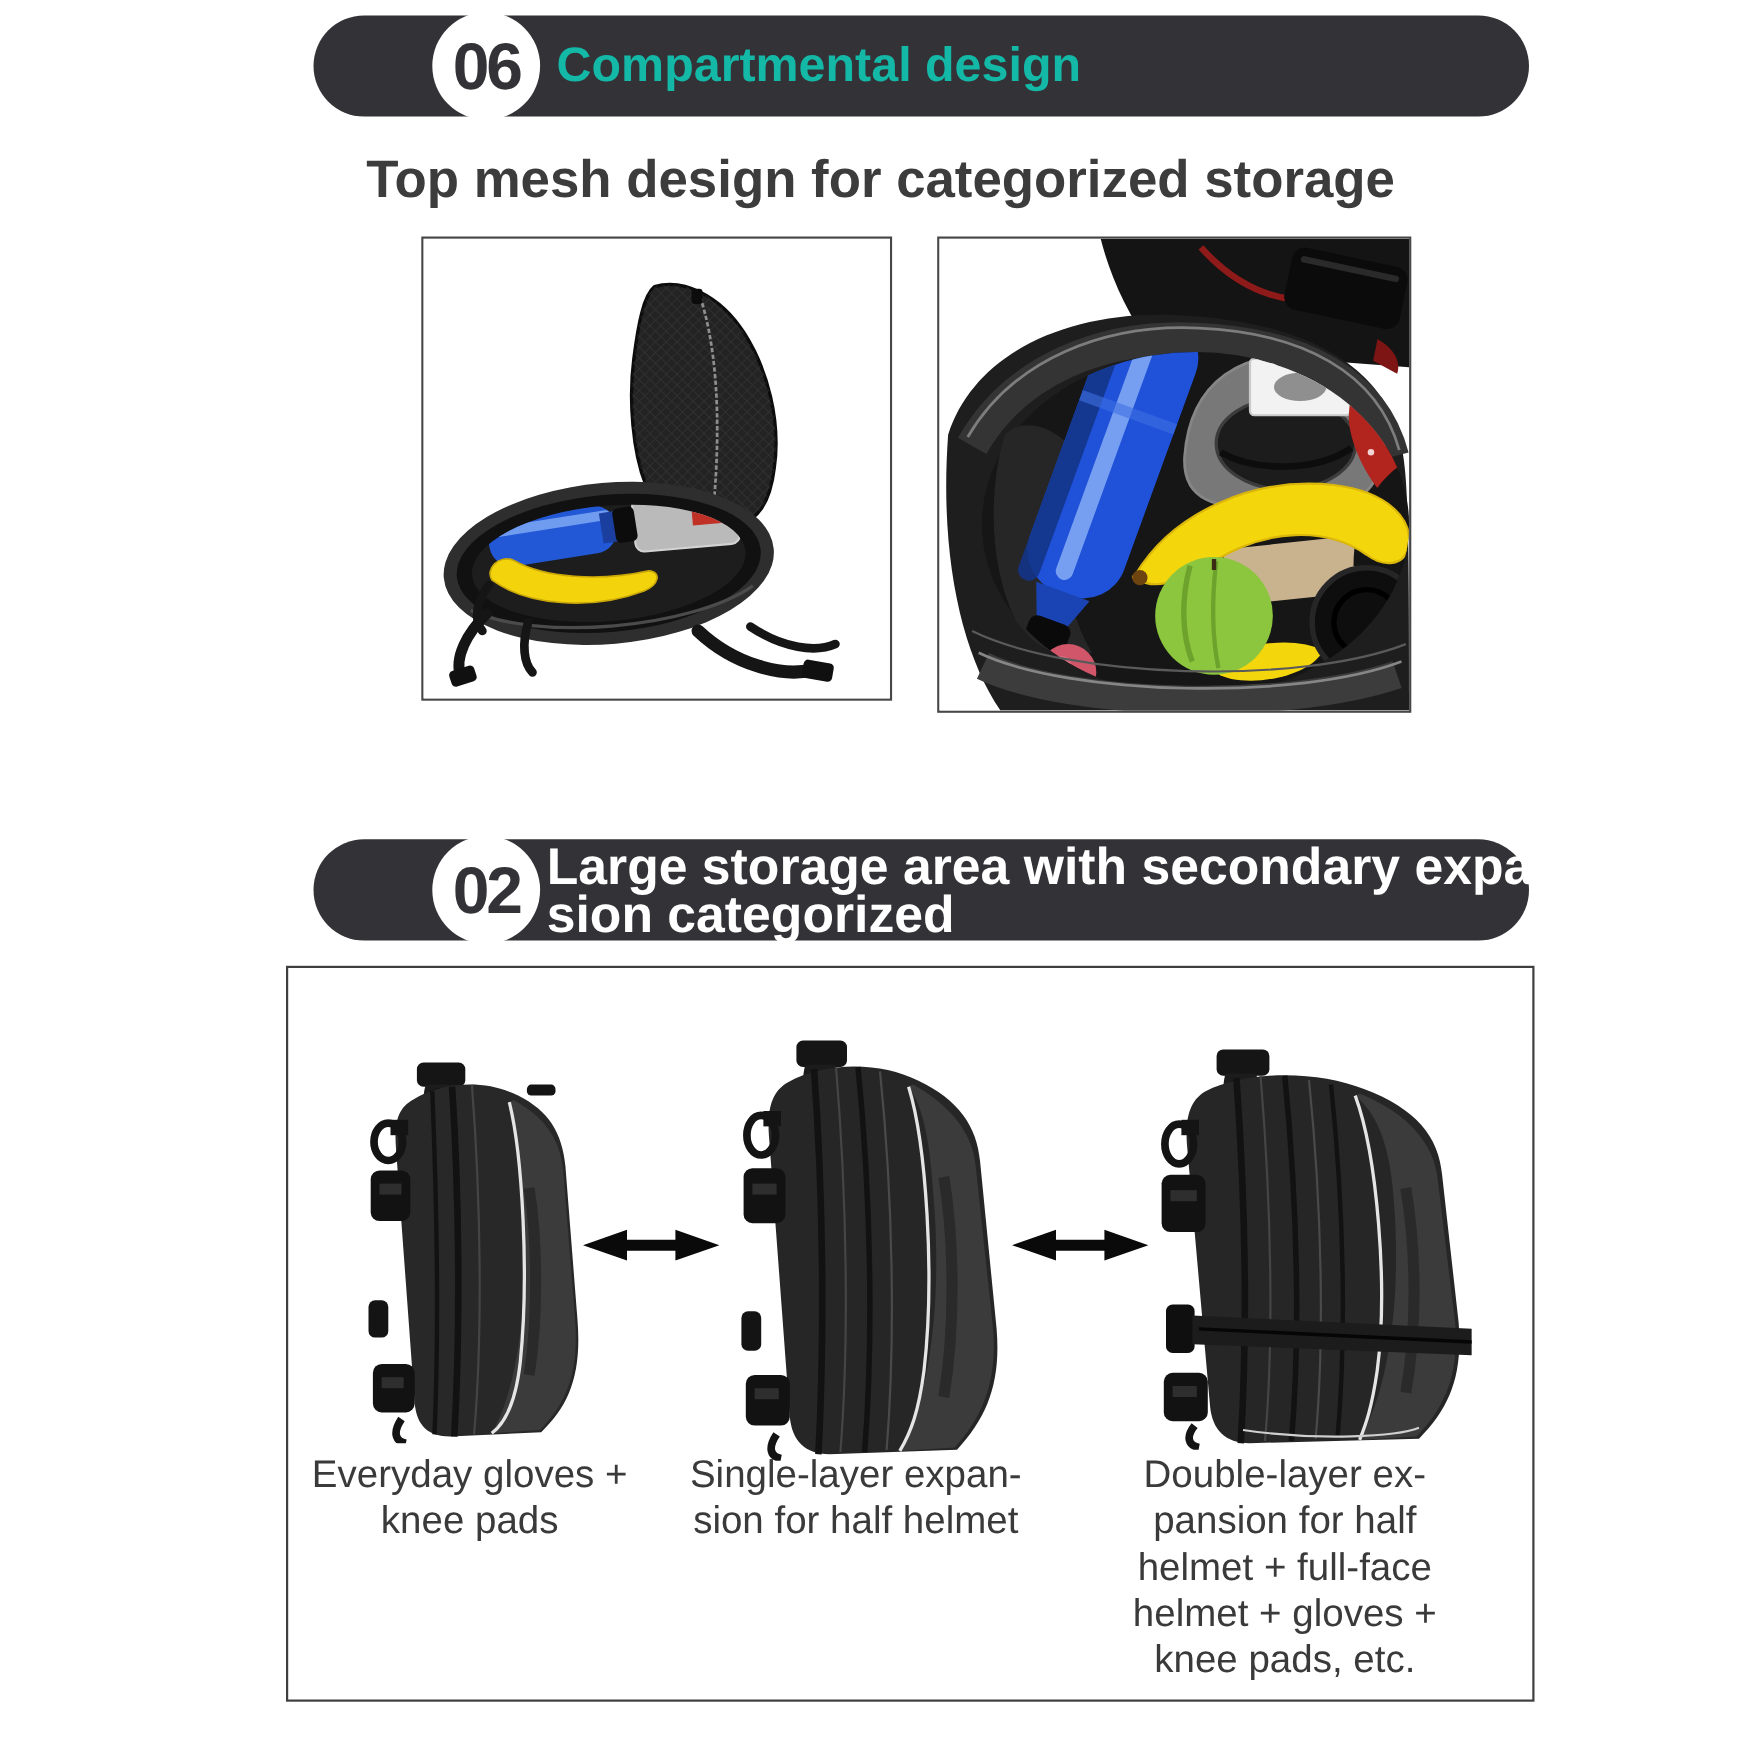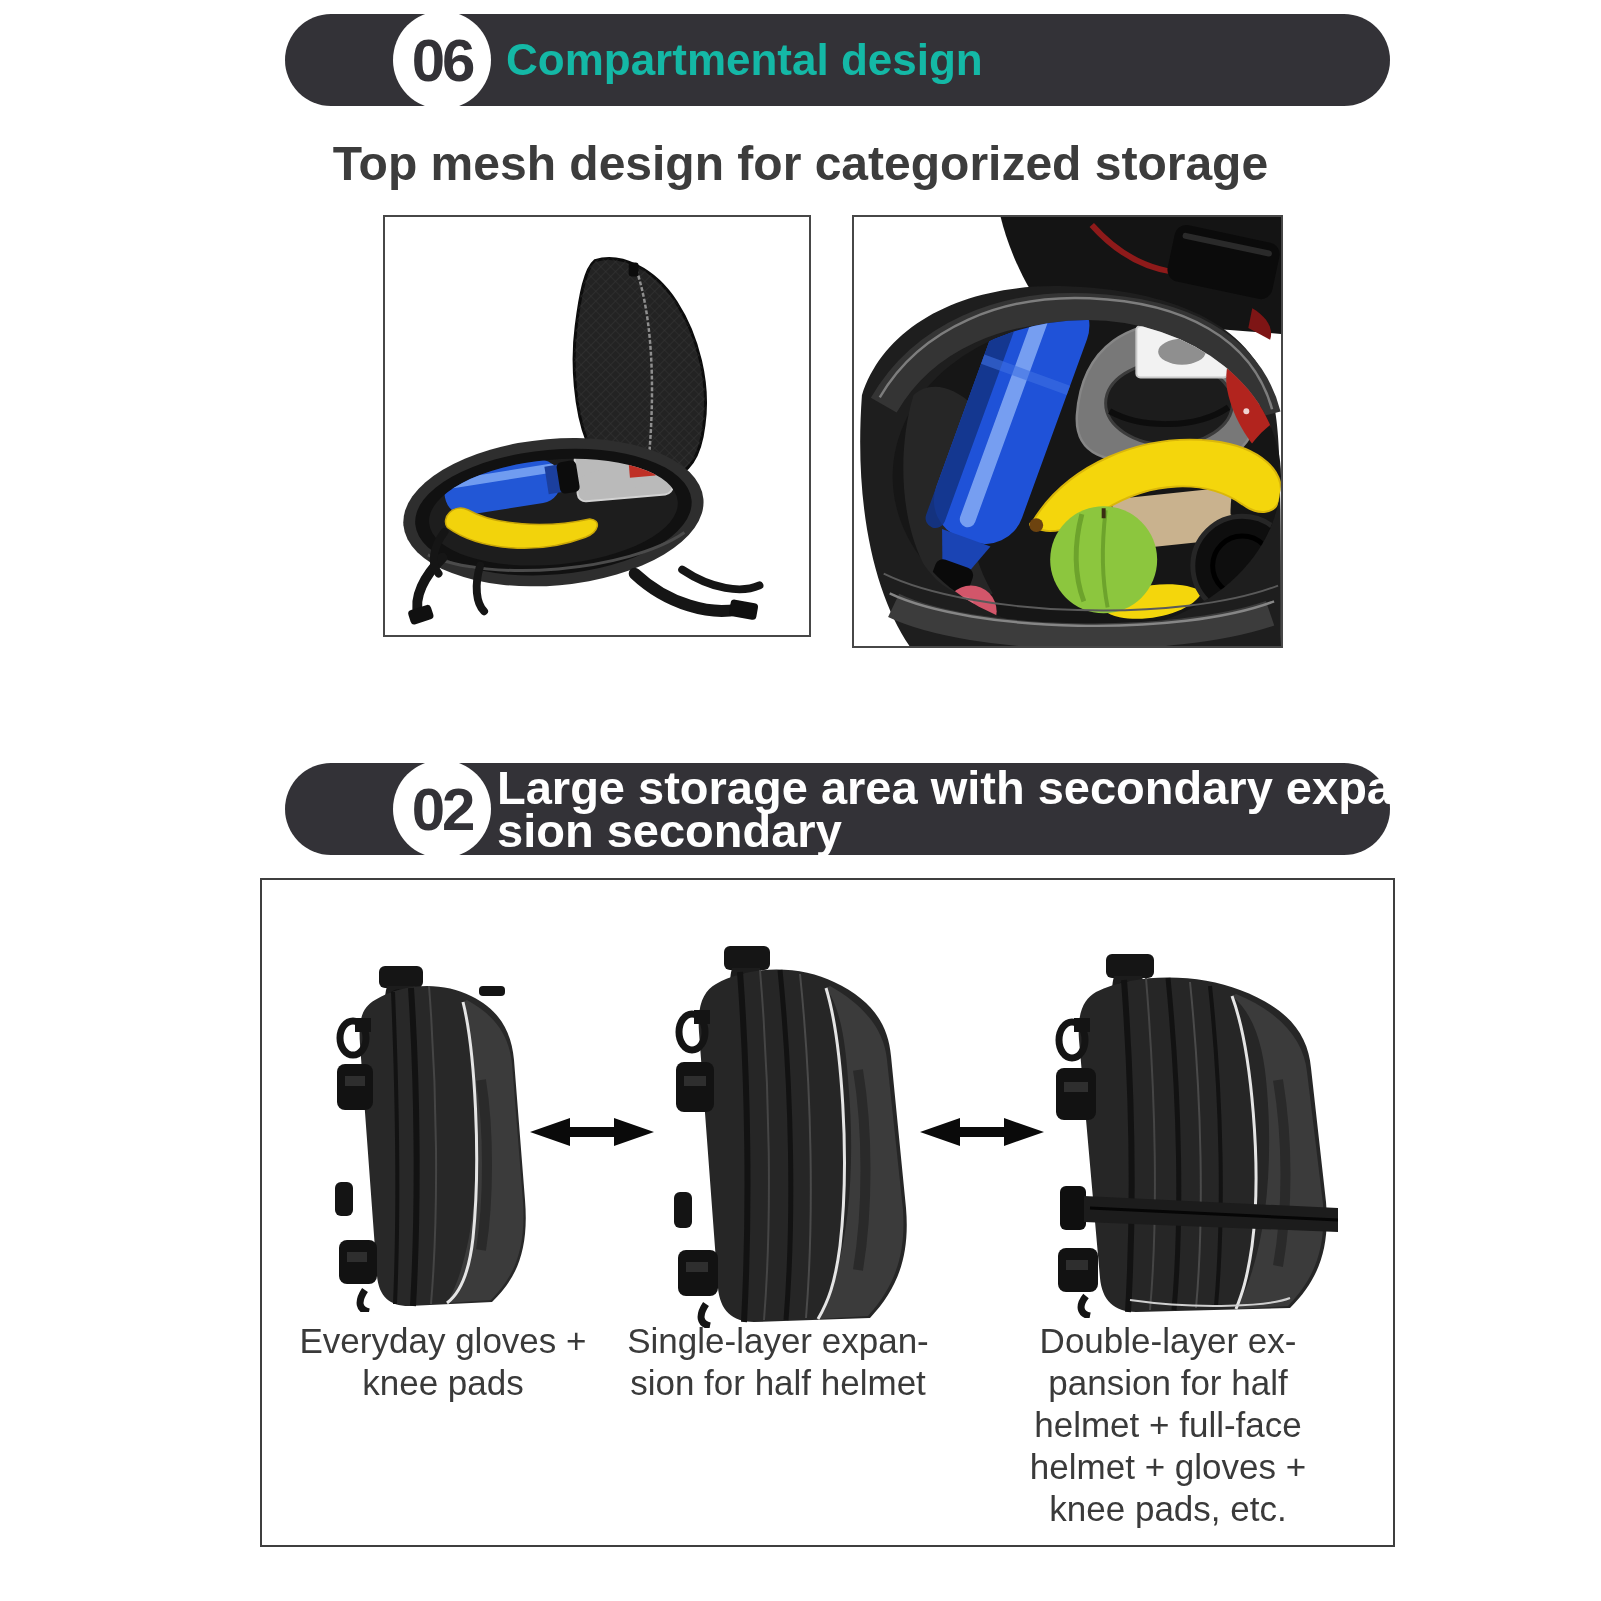--- a/index.html
+++ b/index.html
@@ -46,21 +46,21 @@
   .bag1{left:67px;top:80px;width:205px;height:352px;}
   .bag2{left:400px;top:60px;width:255px;height:388px;}
   .bag3{left:778px;top:70px;width:298px;height:368px;}
   .arrow{position:absolute;width:124px;height:32px;}
   .arrow1{left:268px;top:236px;}
   .arrow2{left:658px;top:236px;}
   .caption{
     position:absolute;top:440px;text-align:center;
     font-size:35px;line-height:42px;font-weight:500;color:#3a3a3a;
   }
-  .caption-1{left:36px;width:290px;}
+  .caption-1{left:20px;width:290px;}
   .caption-2{left:360px;width:312px;}
   .caption-3{left:746px;width:320px;}
 </style>
 </head>
 <body>
 
 <div class="page">
 
   <div class="banner banner1">
     <div class="badge">
@@ -198,21 +198,21 @@
       <path d="M30,360 C120,404 330,410 428,372" stroke="#5a5a5a" stroke-width="2" fill="none"></path>
     </svg>
   </figure>
 
   <div class="banner banner2">
     <div class="badge">
       <span>02</span>
     </div>
     <div class="banner-title-2l">
       <div>Large storage area with secondary expan-</div>
-      <div>sion secondary</div>
+      <div>sion categorized</div>
     </div>
   </div>
 
   <div class="stage-box">
 
     <svg class="stage-item bag1" viewBox="0 0 205 352">
       <rect x="50" y="6" width="44" height="22" rx="6" fill="#151515"></rect>
       <path d="M58,26 C54,40 56,52 64,58 L80,58 C88,52 90,40 86,26 Z" fill="#1c1c1c"></path>
       <ellipse cx="72" cy="44" rx="14" ry="12" fill="none" stroke="#111111" stroke-width="6"></ellipse>
       <rect x="150" y="26" width="26" height="10" rx="4" fill="#141414"></rect>

